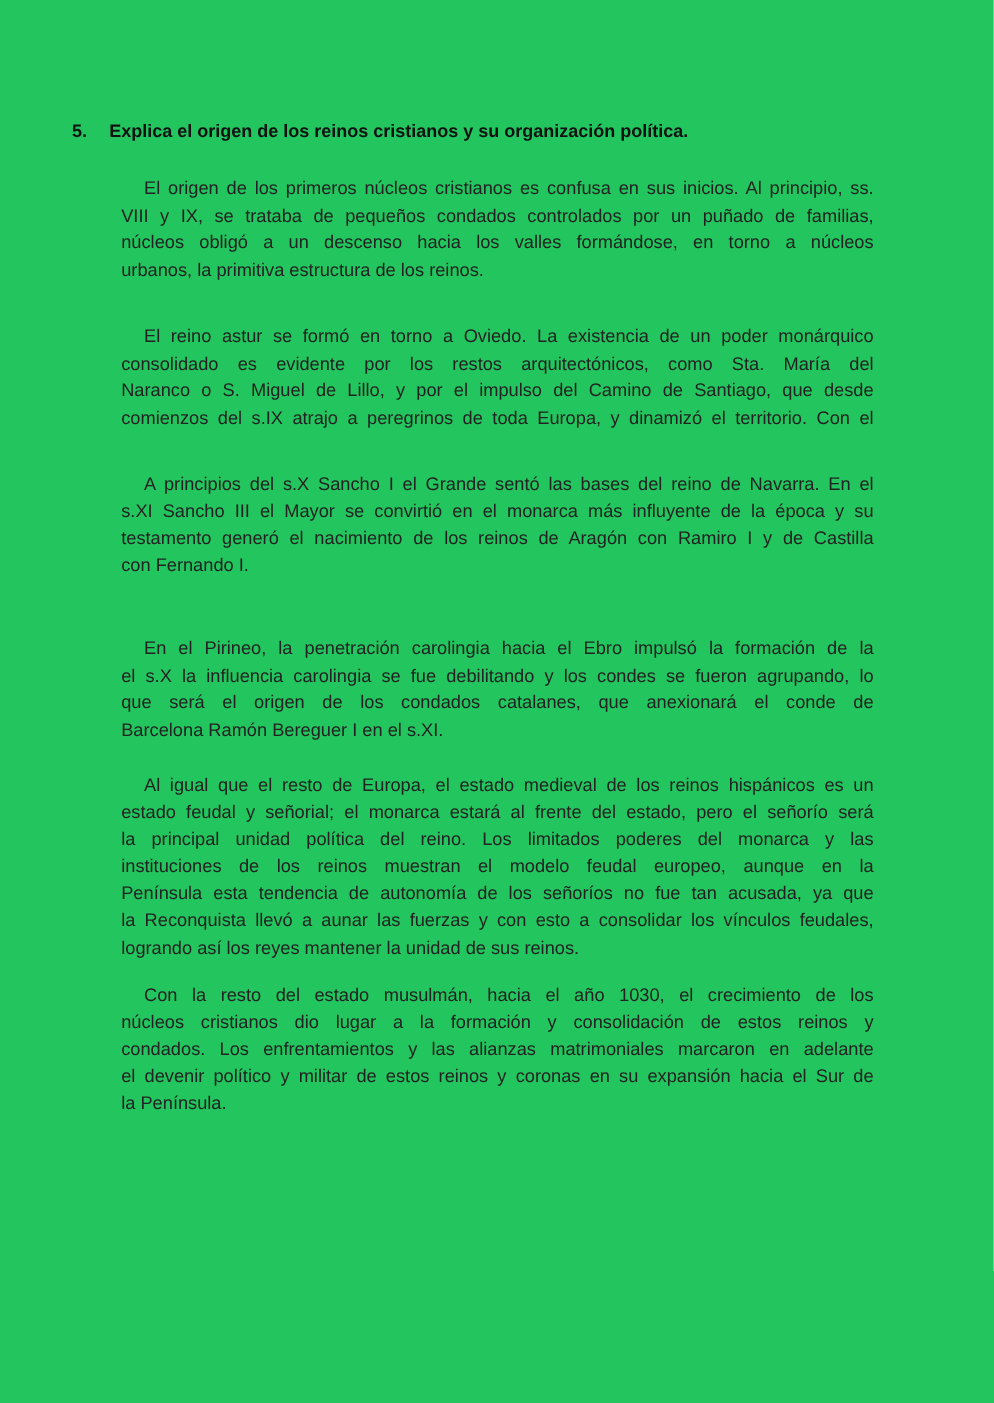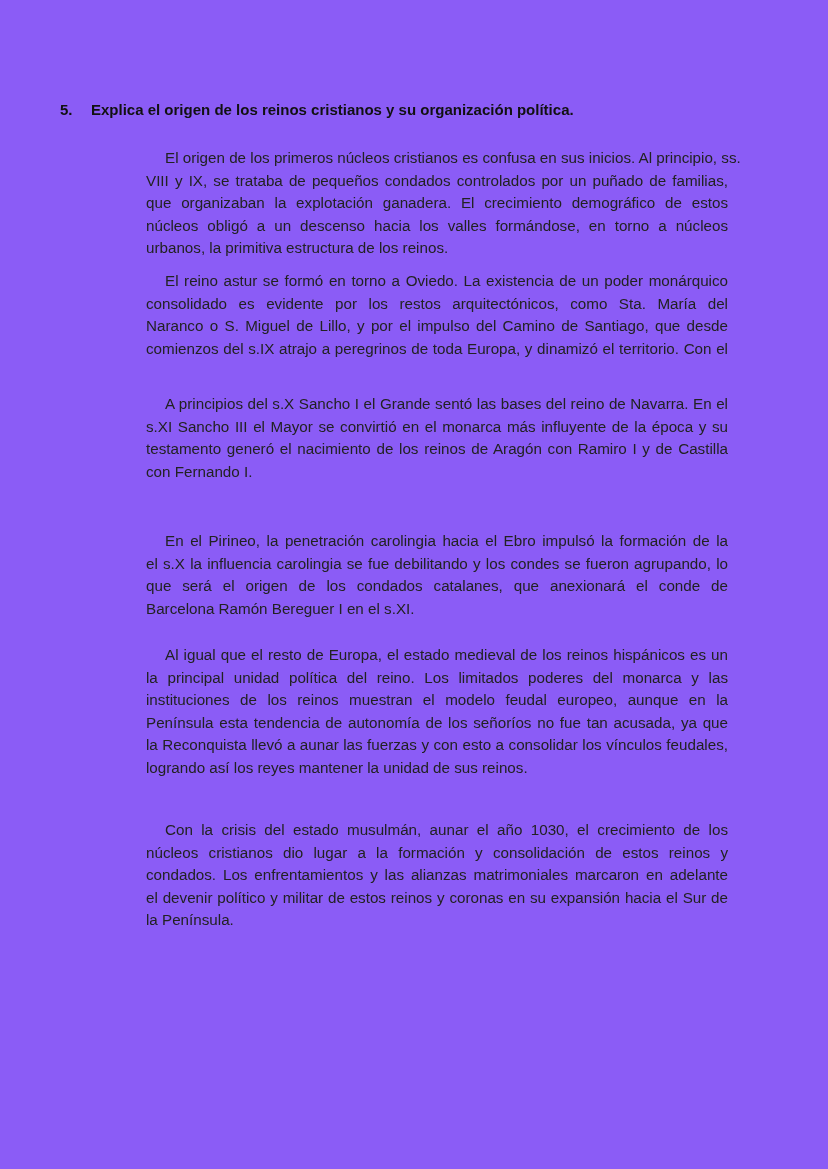--- a/index.html
+++ b/index.html
@@ -1,48 +1,47 @@
 <!DOCTYPE html>
 <html><head>
 <meta charset="utf-8">
 <style>
   html, body { margin: 0; padding: 0; background: #ffffff; }
   body { width: 828px; height: 1169px; position: relative; overflow: hidden; }
   .page {
     position: absolute; left: 0; top: 0; width: 828px; height: 1169px;
-    background: #8b5cf6; color: #1c1c1c;
+    background: #22c55e; color: #1c1c1c;
     font-family: "Liberation Sans", "DejaVu Sans", sans-serif;
   }
   .heading {
     position: absolute; left: 60px; top: 101px; width: 700px;
     font-size: 15px; font-weight: bold; color: #111;
     white-space: nowrap;
   }
   .heading .num { display: inline-block; width: 31px; }
   .para { position: absolute; left: 101px; width: 627px; font-size: 15.2px; color: #222; }
   .line {
     display: block; height: 22.6px; line-height: 22.6px;
-    text-align: justify; text-align-last: justify; white-space: nowrap; margin-left: 45px;
+    text-align: justify; text-align-last: justify; white-space: nowrap;
   }
   .line.first { padding-left: 19px; }
   .line.last { text-align-last: left; }
 </style>
 </head>
 <body>
 
 <div class="page">
   <div class="heading">
     <span class="num">5.</span><span>Explica el origen de los reinos cristianos y su organización política.</span>
   </div>
 
   <div id="paras">
       <div class="para" style="top: 147px;">
         <span class="line first">El origen de los primeros núcleos cristianos es confusa en sus inicios. Al principio, ss.</span>
         <span class="line">VIII y IX, se trataba de pequeños condados controlados por un puñado de familias,</span>
-        <span class="line">que organizaban la explotación ganadera. El crecimiento demográfico de estos</span>
         <span class="line">núcleos obligó a un descenso hacia los valles formándose, en torno a núcleos</span>
         <span class="line last">urbanos, la primitiva estructura de los reinos.</span>
       </div>
       <div class="para" style="top: 270px;">
         <span class="line first">El reino astur se formó en torno a Oviedo. La existencia de un poder monárquico</span>
         <span class="line">consolidado es evidente por los restos arquitectónicos, como Sta. María del</span>
         <span class="line">Naranco o S. Miguel de Lillo, y por el impulso del Camino de Santiago, que desde</span>
         <span class="line">comienzos del s.IX atrajo a peregrinos de toda Europa, y dinamizó el territorio. Con el</span>
       </div>
       <div class="para" style="top: 393px;">
@@ -52,27 +51,28 @@
         <span class="line last">con Fernando I.</span>
       </div>
       <div class="para" style="top: 530px;">
         <span class="line first">En el Pirineo, la penetración carolingia hacia el Ebro impulsó la formación de la</span>
         <span class="line">el s.X la influencia carolingia se fue debilitando y los condes se fueron agrupando, lo</span>
         <span class="line">que será el origen de los condados catalanes, que anexionará el conde de</span>
         <span class="line last">Barcelona Ramón Bereguer I en el s.XI.</span>
       </div>
       <div class="para" style="top: 644px;">
         <span class="line first">Al igual que el resto de Europa, el estado medieval de los reinos hispánicos es un</span>
+        <span class="line">estado feudal y señorial; el monarca estará al frente del estado, pero el señorío será</span>
         <span class="line">la principal unidad política del reino. Los limitados poderes del monarca y las</span>
         <span class="line">instituciones de los reinos muestran el modelo feudal europeo, aunque en la</span>
         <span class="line">Península esta tendencia de autonomía de los señoríos no fue tan acusada, ya que</span>
         <span class="line">la Reconquista llevó a aunar las fuerzas y con esto a consolidar los vínculos feudales,</span>
         <span class="line last">logrando así los reyes mantener la unidad de sus reinos.</span>
       </div>
       <div class="para" style="top: 819px;">
-        <span class="line first">Con la crisis del estado musulmán, aunar el año 1030, el crecimiento de los</span>
+        <span class="line first">Con la resto del estado musulmán, hacia el año 1030, el crecimiento de los</span>
         <span class="line">núcleos cristianos dio lugar a la formación y consolidación de estos reinos y</span>
         <span class="line">condados. Los enfrentamientos y las alianzas matrimoniales marcaron en adelante</span>
         <span class="line">el devenir político y militar de estos reinos y coronas en su expansión hacia el Sur de</span>
         <span class="line last">la Península.</span>
       </div>
     </div>
 </div>
 
 </body></html>

